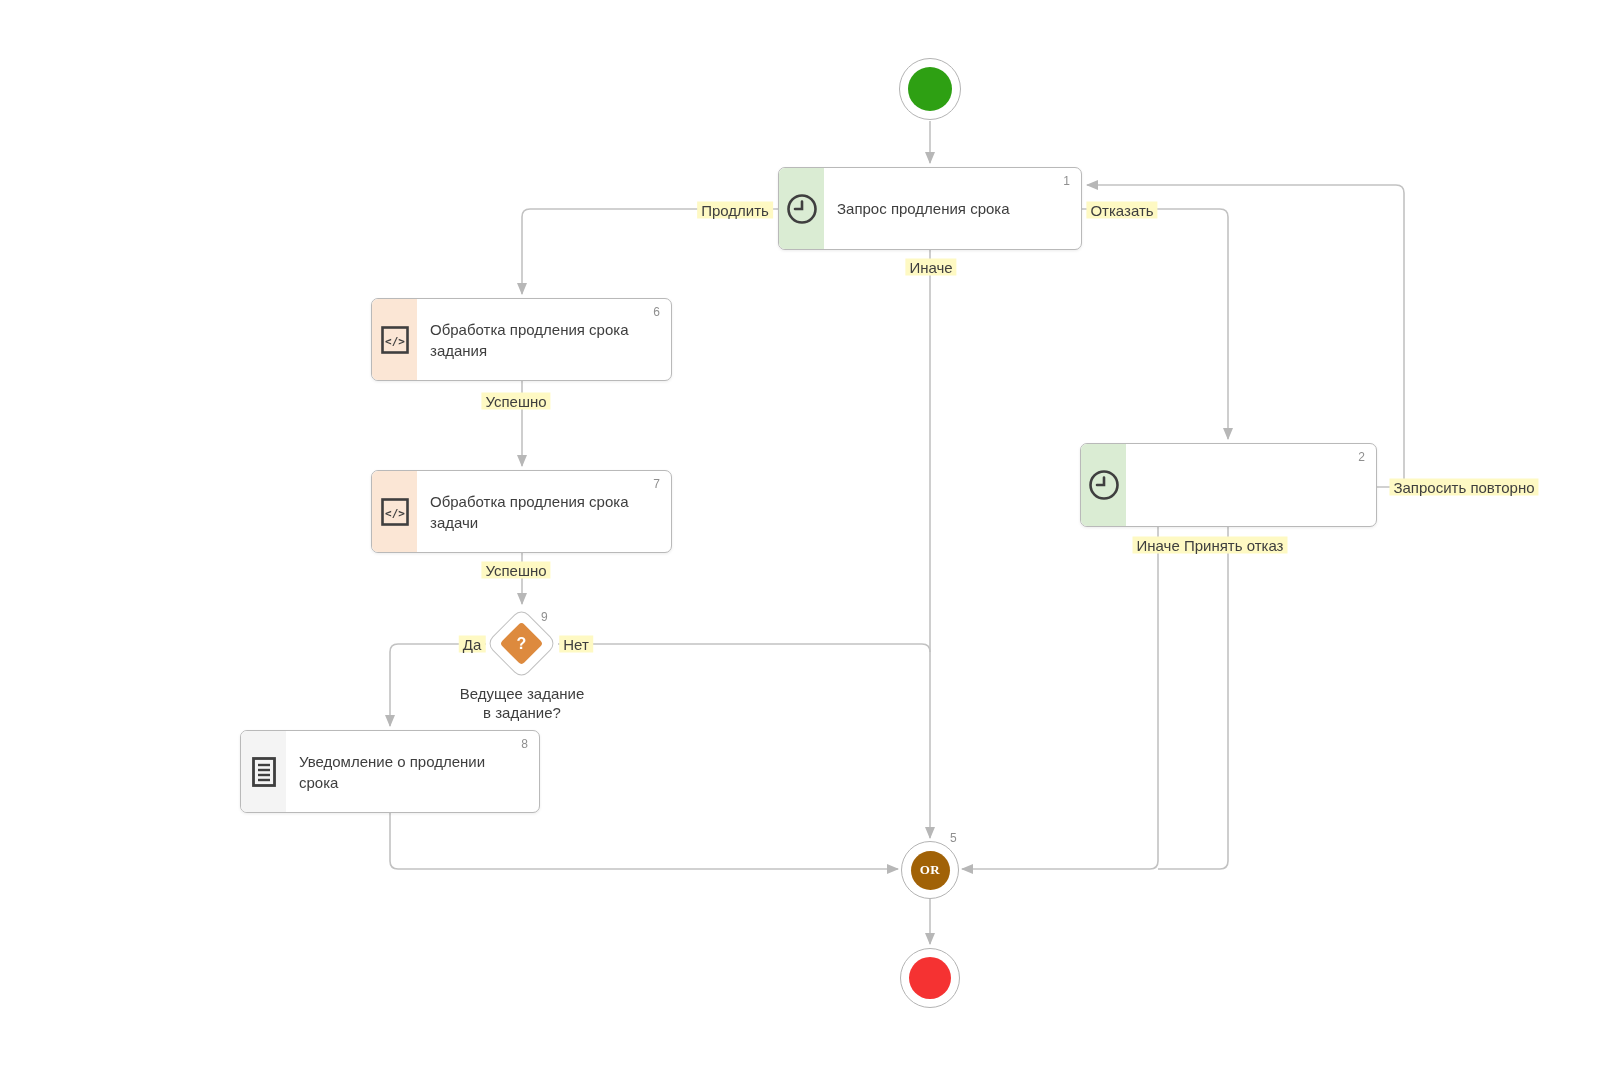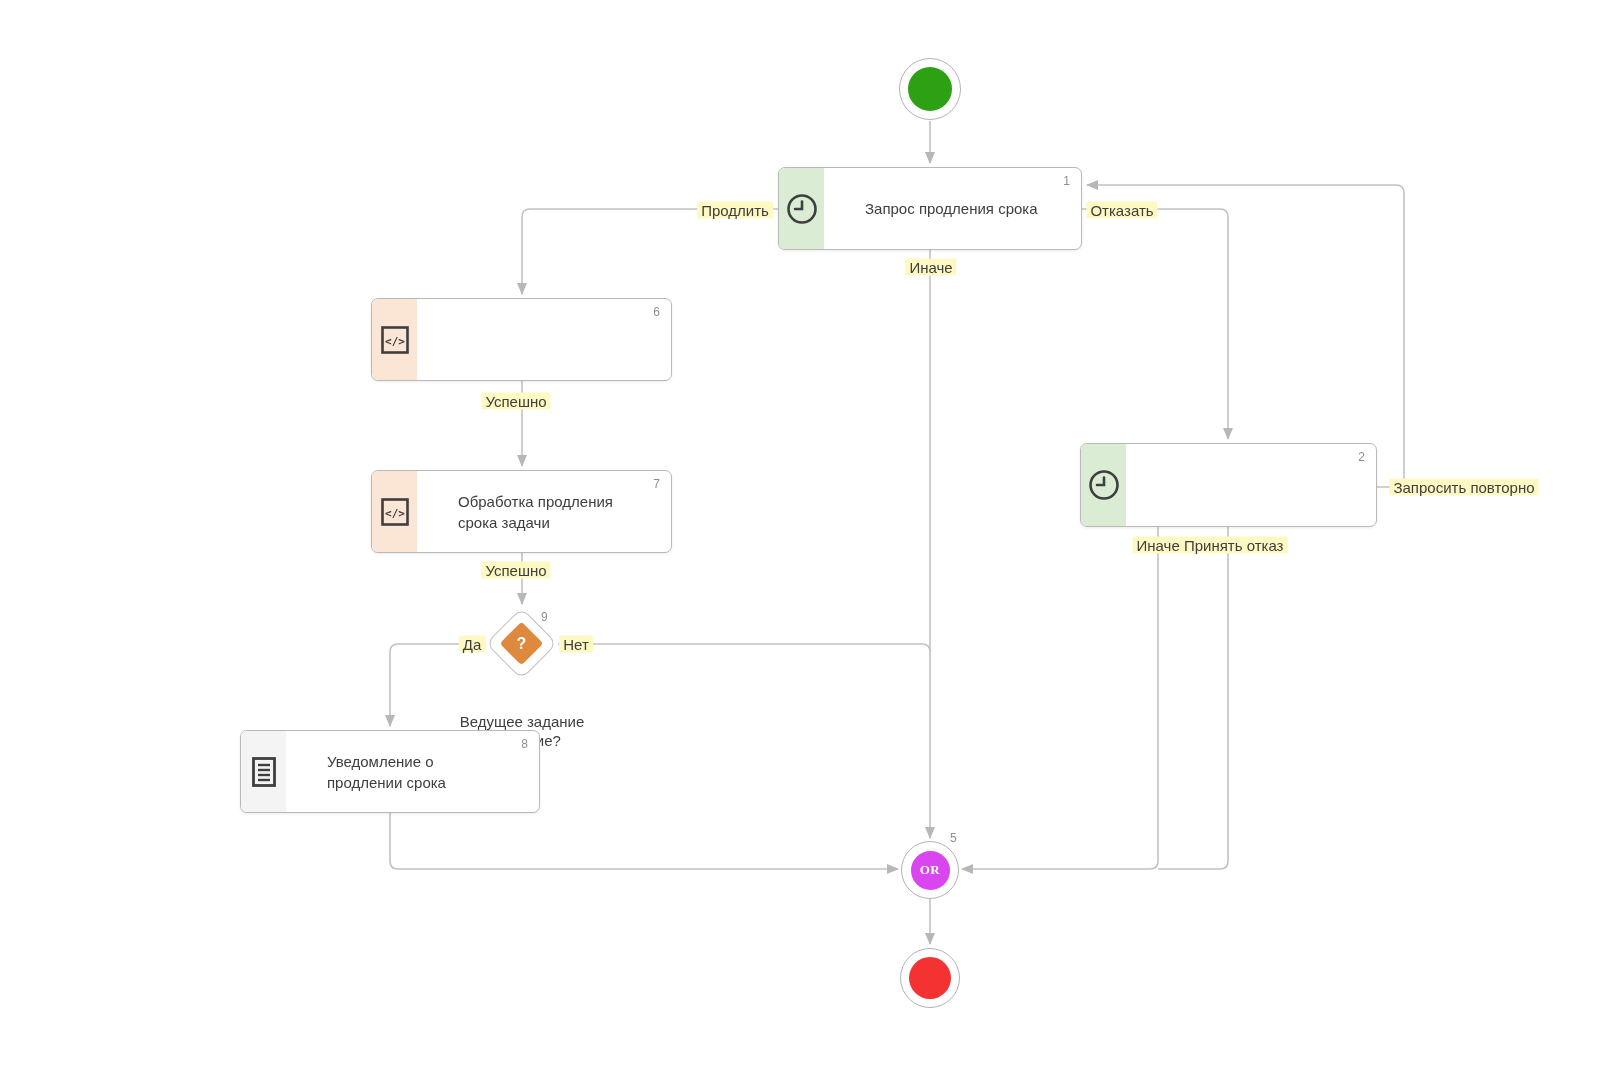--- a/index.html
+++ b/index.html
@@ -9,21 +9,21 @@
 
   
   .node{position:absolute;display:flex;background:#fff;border:1px solid #b9b9b9;border-radius:7px;
         box-shadow:0 1px 3px rgba(0,0,0,.08);box-sizing:border-box;}
   .panel{width:45px;flex:0 0 45px;display:flex;align-items:center;justify-content:center;
          border-radius:6px 0 0 6px;}
   .panel.green{background:#daecd3;}
   .panel.peach{background:#fbe6d5;}
   .panel.gray{background:#f4f4f4;}
   .body{flex:1;display:flex;flex-direction:column;justify-content:center;
-        padding:6px 26px 6px 13px;font-size:15px;line-height:21px;color:#3e3e3e;margin-left:28px;}
+        padding:6px 26px 6px 13px;font-size:15px;line-height:21px;color:#3e3e3e;}
   .num{position:absolute;top:6px;right:11px;font-size:12px;color:#8f8f8f;}
 
   
   .circle{position:absolute;border:1.5px solid #b3b3b3;border-radius:50%;background:#fff;
           display:flex;align-items:center;justify-content:center;box-sizing:border-box;}
   .dot{border-radius:50%;}
 
   
   .diamond-outer{position:absolute;width:51px;height:51px;background:#fff;border:1.5px solid #c0c0c0;
                  border-radius:10px;transform:rotate(45deg);box-sizing:border-box;
@@ -83,41 +83,42 @@
     <div class="num">1</div>
   </div>
 
   <div class="node" style="left:371px;top:298px;width:301px;height:83px;">
     <div class="panel peach">
       <svg width="32" height="32" viewBox="0 0 32 32">
         <rect x="3.5" y="3.5" width="25" height="25" fill="none" stroke="#3f3f3f" stroke-width="2.6"></rect>
         <text x="16" y="20.5" text-anchor="middle" font-size="11" font-weight="bold" fill="#3f3f3f" font-family="DejaVu Sans Mono, monospace">&lt;/&gt;</text>
       </svg>
     </div>
+    <div class="body">Обработка продления срока задания</div>
     <div class="num">6</div>
   </div>
 
   <div class="node" style="left:371px;top:470px;width:301px;height:83px;">
     <div class="panel peach">
       <svg width="32" height="32" viewBox="0 0 32 32">
         <rect x="3.5" y="3.5" width="25" height="25" fill="none" stroke="#3f3f3f" stroke-width="2.6"></rect>
         <text x="16" y="20.5" text-anchor="middle" font-size="11" font-weight="bold" fill="#3f3f3f" font-family="DejaVu Sans Mono, monospace">&lt;/&gt;</text>
       </svg>
     </div>
     <div class="body">Обработка продления срока задачи</div>
     <div class="num">7</div>
   </div>
 
   <div class="diamond-outer" style="left:496px;top:618px;">
     <div class="diamond-inner">
       <span>?</span>
     </div>
   </div>
   <div class="flabel" style="left:541px;top:610px;">9</div>
-  <div class="caption" style="left:522px;top:712px;">
+  <div class="caption" style="left:522px;top:684px;">
     <div>Ведущее задание</div>
     <div>в задание?</div>
   </div>
 
   <div class="node" style="left:240px;top:730px;width:300px;height:83px;">
     <div class="panel gray">
       <svg width="30" height="34" viewBox="0 0 30 34">
         <rect x="4.5" y="3.5" width="21" height="27" fill="none" stroke="#3f3f3f" stroke-width="2.8"></rect>
         <line x1="9" y1="10" x2="21" y2="10" stroke="#3f3f3f" stroke-width="2.4"></line>
         <line x1="9" y1="15" x2="21" y2="15" stroke="#3f3f3f" stroke-width="2.4"></line>
@@ -133,21 +134,21 @@
     <div class="panel green">
       <svg width="36" height="36" viewBox="0 0 36 36">
         <circle cx="18" cy="18" r="13.5" fill="none" stroke="#3f3f3f" stroke-width="2.6"></circle>
         <path d="M18 10.5 L18 18 L11 18" fill="none" stroke="#3f3f3f" stroke-width="2.6" stroke-linecap="round"></path>
       </svg>
     </div>
     <div class="num">2</div>
   </div>
 
   <div class="circle" style="left:901px;top:841px;width:58px;height:58px;">
-    <div class="dot" style="width:39px;height:39px;background:#d946ef;display:flex;align-items:center;justify-content:center;">
+    <div class="dot" style="width:39px;height:39px;background:#a16207;display:flex;align-items:center;justify-content:center;">
       <span class="orText">OR</span>
     </div>
   </div>
   <div class="flabel" style="left:950px;top:831px;">5</div>
 
   <div class="circle" style="left:900px;top:948px;width:60px;height:60px;">
     <div class="dot" style="width:42px;height:42px;background:#f53232;"></div>
   </div>
 
   <div class="elabel" style="left:735px;top:210px;">Продлить</div>

